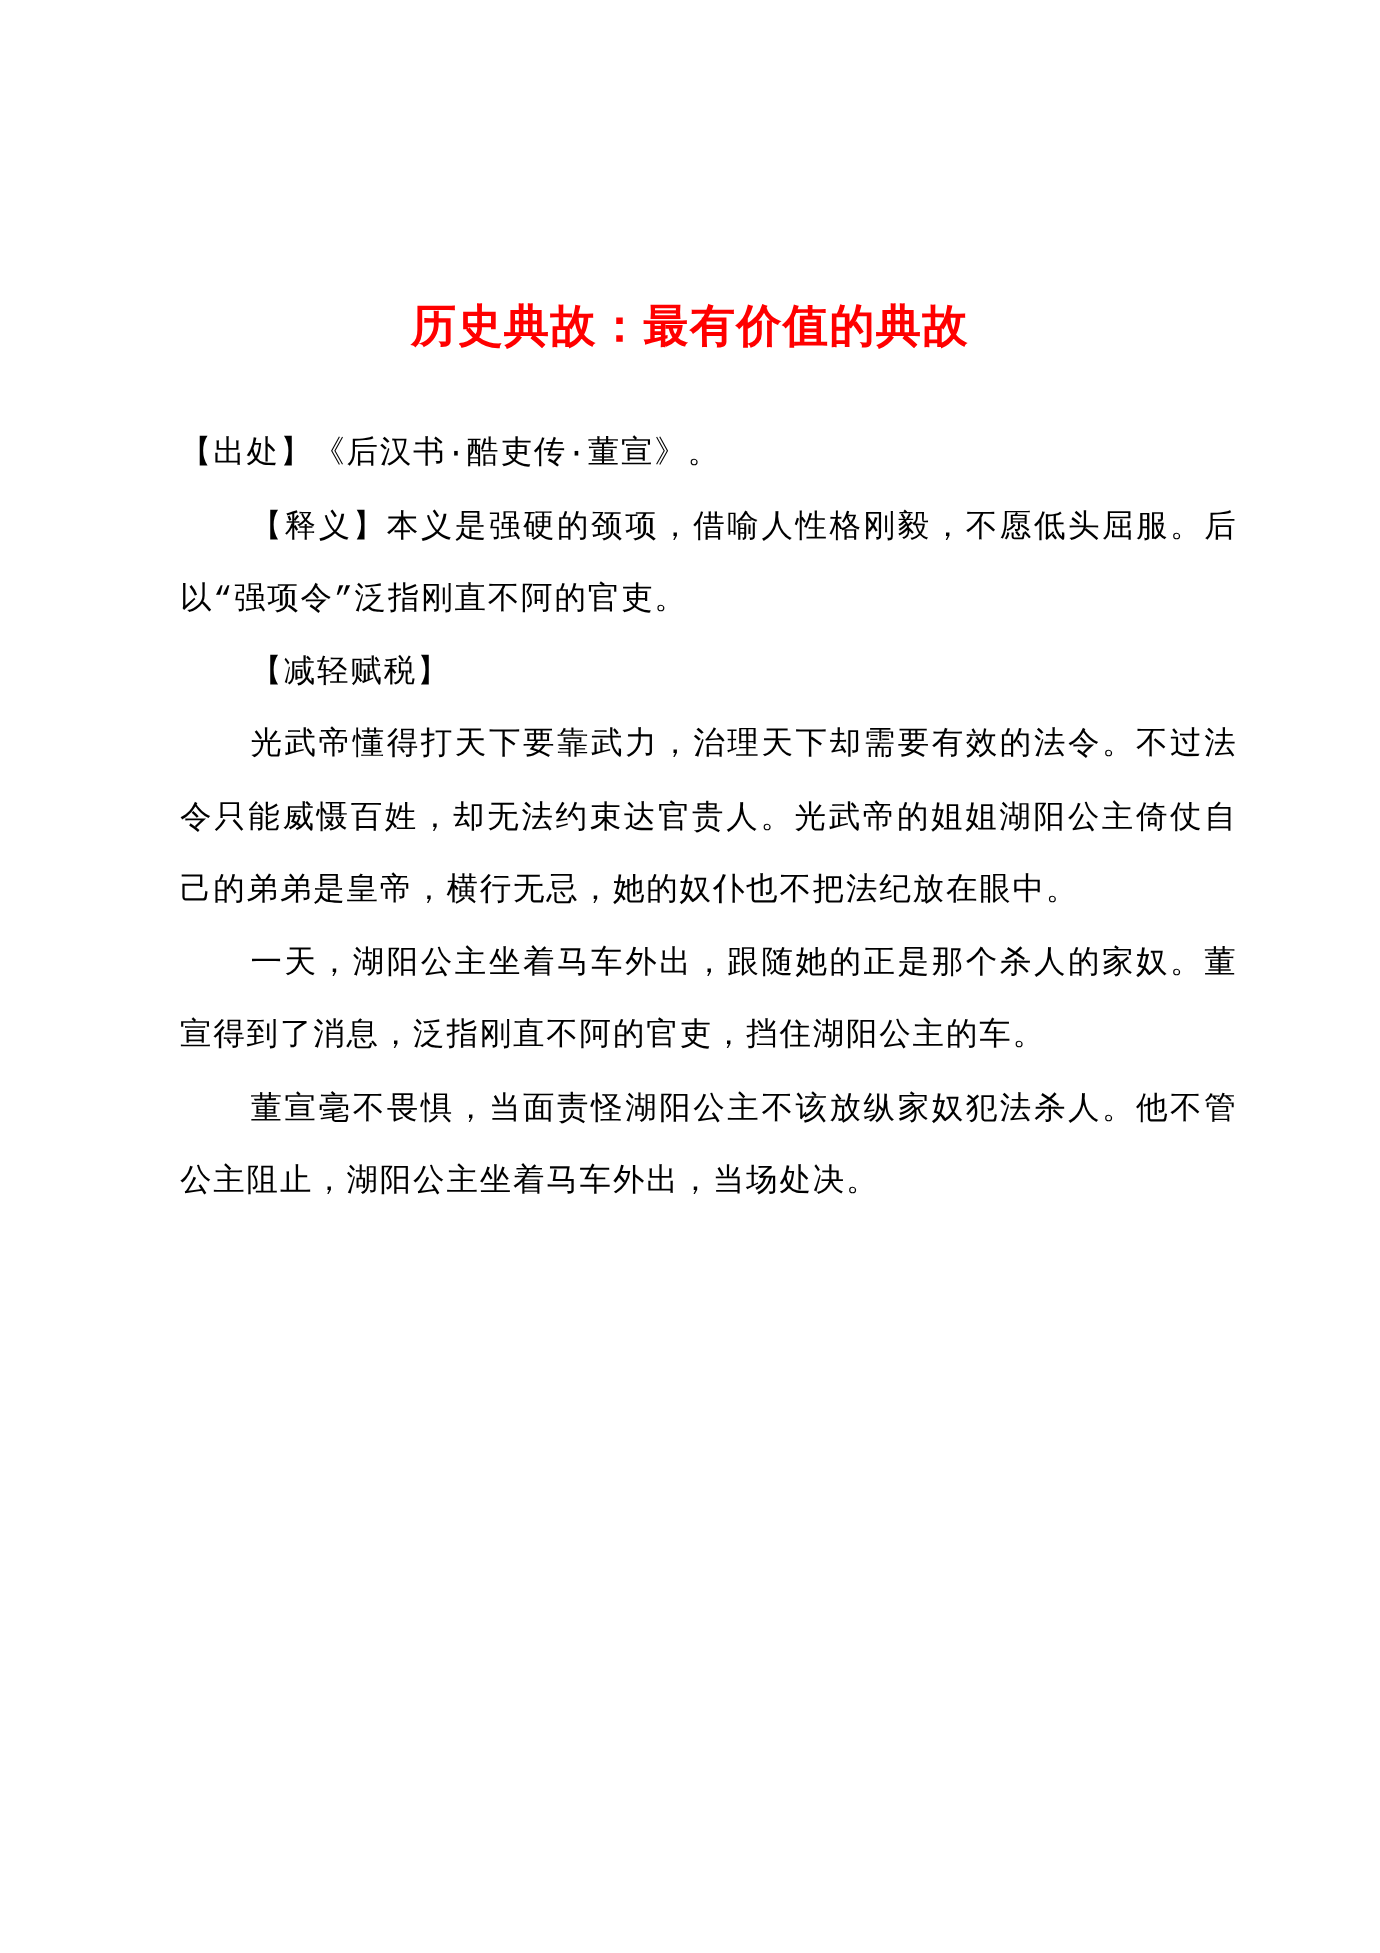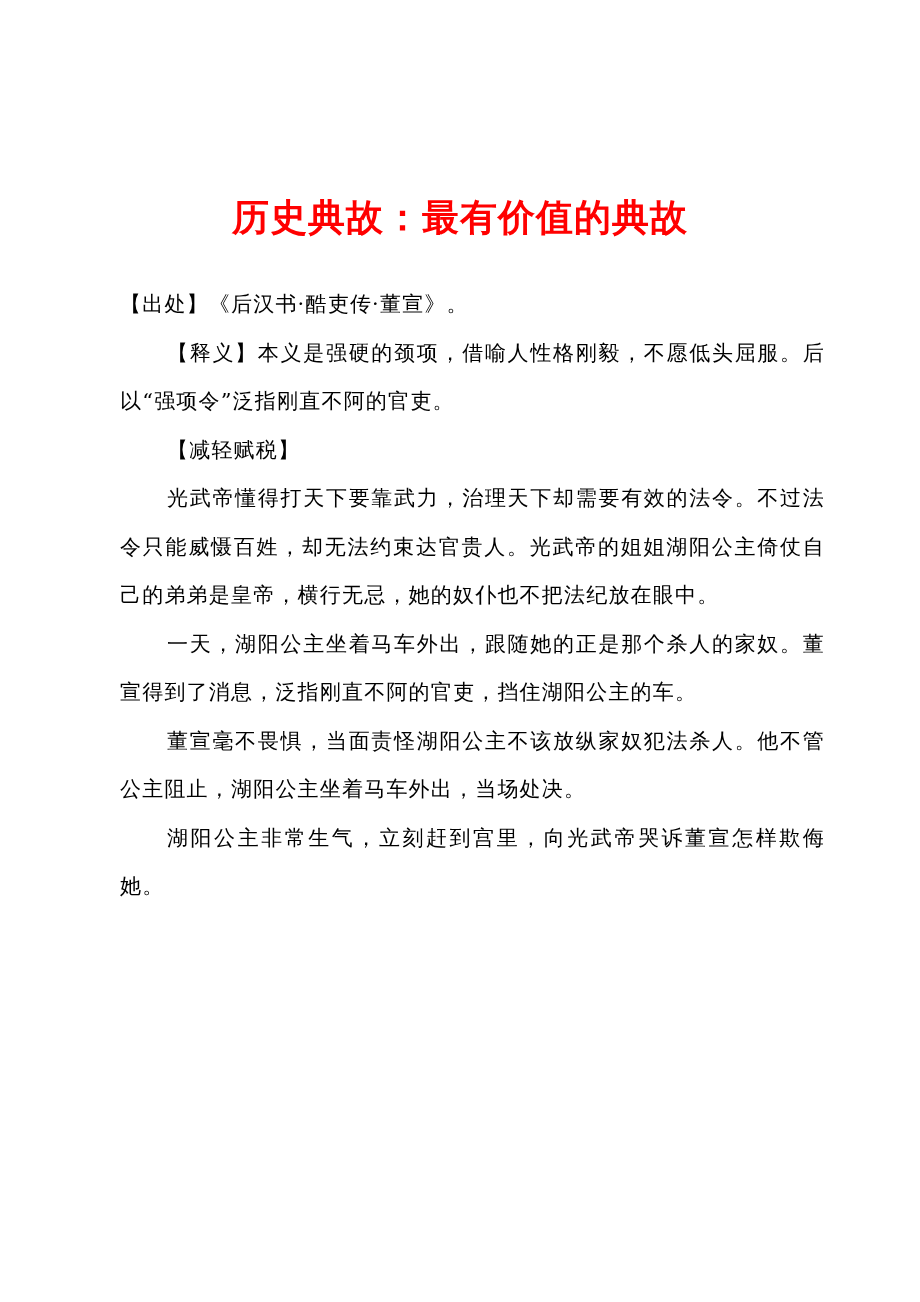--- a/index.html
+++ b/index.html
@@ -21,35 +21,36 @@
       top: 0;
       width: 920px;
       height: 1302px;
     }
     .title {
       position: absolute;
       left: 0;
       top: 196px;
       width: 920px;
       text-align: center;
-      font-size: 37px;
+      font-size: 30px;
       line-height: 44px;
       font-weight: bold;
       letter-spacing: 1px;
       color: #ff0000;
       font-family: "DejaVu Sans", "Liberation Sans", sans-serif;
     }
     .body {
       position: absolute;
       left: 120px;
       top: 280px;
       width: 705px;
       font-size: 21px;
       line-height: 48.5px;
       letter-spacing: 1.2px;
+      font-family: Liberation Mono, monospace;
     }
     .para {
       margin: 0;
       padding: 0;
       text-align: justify;
     }
     .para.indent {
       text-indent: 47px;
     }
   </style>
@@ -59,15 +60,14 @@
 <div class="page">
   <div class="title">历史典故：最有价值的典故</div>
 
   <div class="body">
     <p class="para">【出处】《后汉书·酷吏传·董宣》。</p>
     <p class="para indent">【释义】本义是强硬的颈项，借喻人性格刚毅，不愿低头屈服。后以“强项令”泛指刚直不阿的官吏。</p>
     <p class="para indent">【减轻赋税】</p>
     <p class="para indent">光武帝懂得打天下要靠武力，治理天下却需要有效的法令。不过法令只能威慑百姓，却无法约束达官贵人。光武帝的姐姐湖阳公主倚仗自己的弟弟是皇帝，横行无忌，她的奴仆也不把法纪放在眼中。</p>
     <p class="para indent">一天，湖阳公主坐着马车外出，跟随她的正是那个杀人的家奴。董宣得到了消息，泛指刚直不阿的官吏，挡住湖阳公主的车。</p>
     <p class="para indent">董宣毫不畏惧，当面责怪湖阳公主不该放纵家奴犯法杀人。他不管公主阻止，湖阳公主坐着马车外出，当场处决。</p>
-    <p class="para indent">湖阳公主非常生气，立刻赶到宫里，向光武帝哭诉董宣怎样欺侮她。</p>
   </div>
 </div>
 
 </body></html>

